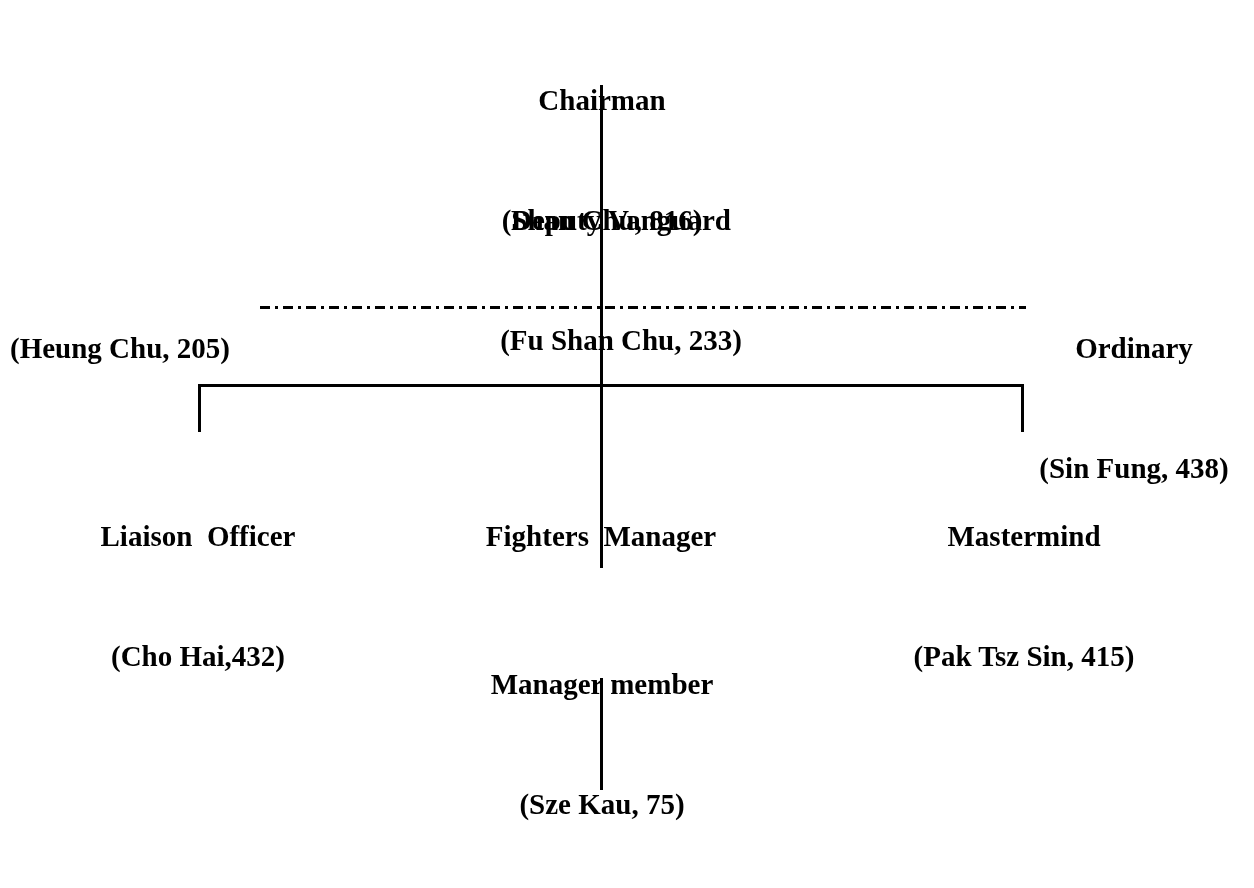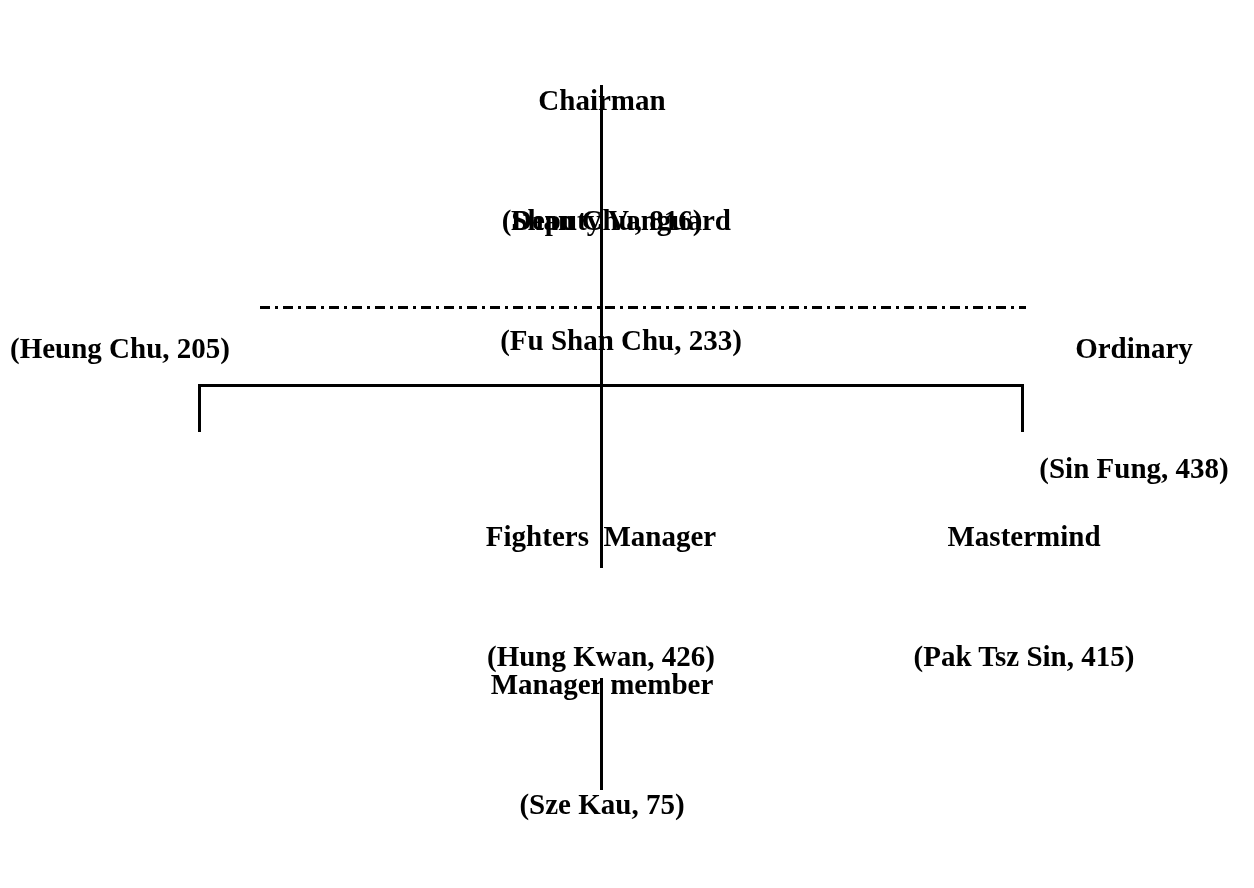--- a/index.html
+++ b/index.html
@@ -89,24 +89,27 @@
 
   <div class="node" id="node-incense-master">
     <span class="subtitle">(Heung Chu, 205)</span>
   </div>
 
   <div class="node" id="node-vanguard">
     <span class="title">Ordinary</span>
     <span class="subtitle">(Sin Fung, 438)</span>
   </div>
 
+  <div class="node" id="node-liaison-officer">
+    <span class="title">Liaison  Officer</span>
+    <span class="subtitle">(Cho Hai,432)</span>
+  </div>
 
   <div class="node" id="node-fighters-manager">
     <span class="title">Fighters  Manager</span>
-    <span class="subtitle">(Hung Kwan, 426)</span>
   </div>
 
   <div class="node" id="node-mastermind">
     <span class="title">Mastermind</span>
     <span class="subtitle">(Pak Tsz Sin, 415)</span>
   </div>
 
   <div class="node" id="node-ordinary-member">
     <span class="title">Manager member</span>
     <span class="subtitle">(Sze Kau, 75)</span>

